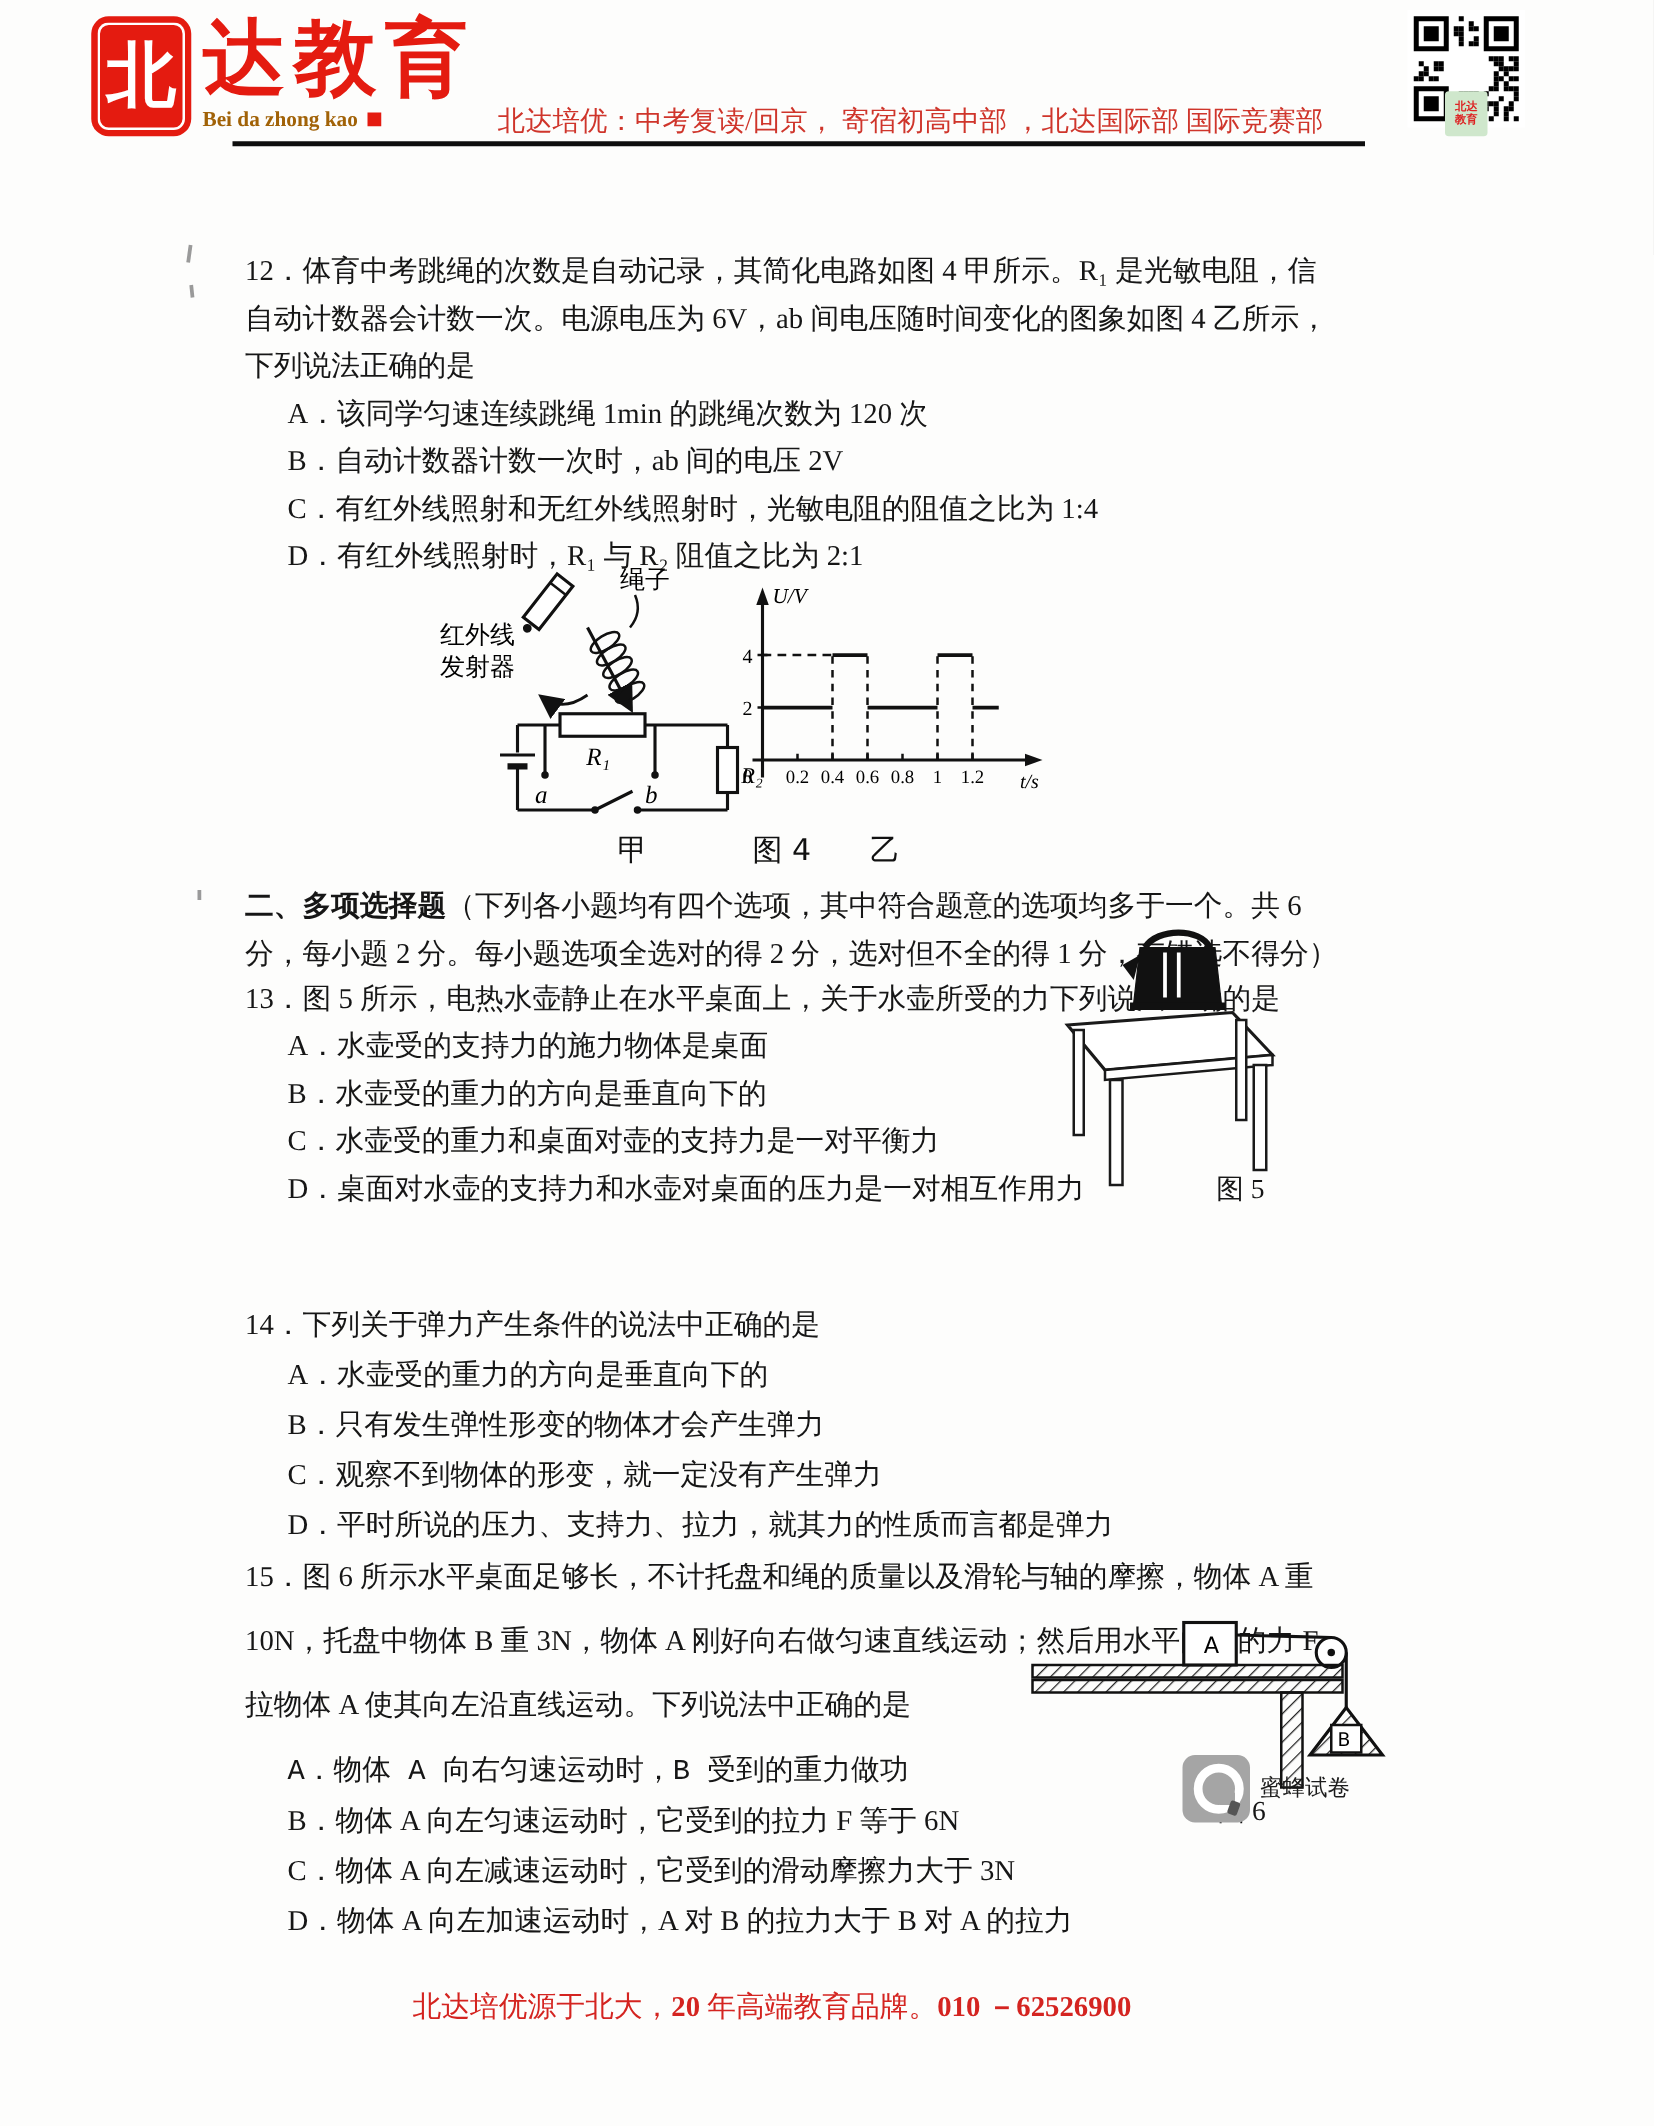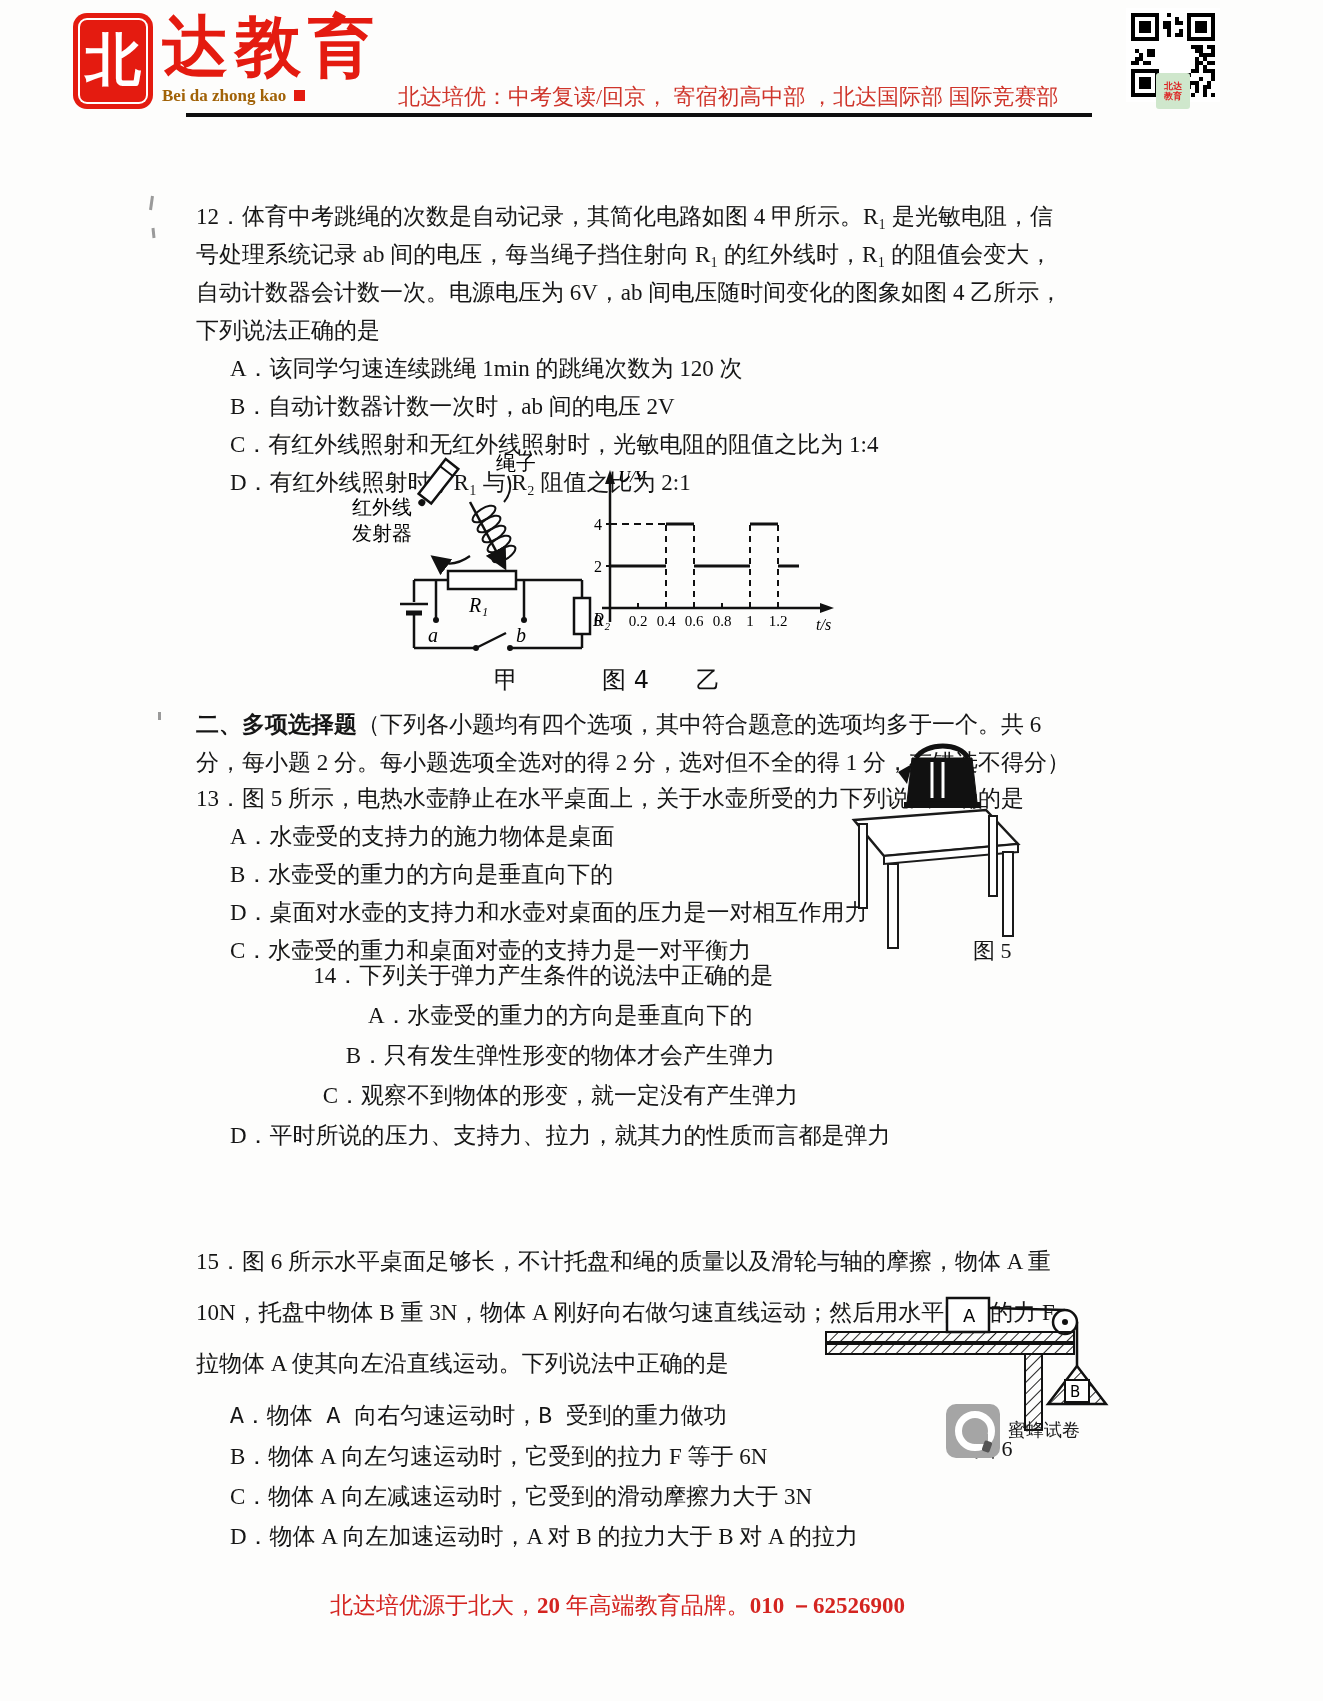--- a/index.html
+++ b/index.html
@@ -153,21 +153,20 @@
       <div>教育</div>
     </div>
   </div>
 
   <div class="artifact" style="left:150px;top:196px;width:3px;height:14px;transform:rotate(8deg);"></div>
   <div class="artifact" style="left:152px;top:228px;width:3px;height:10px;transform:rotate(-6deg);"></div>
   <div class="artifact" style="left:158px;top:712px;width:3px;height:8px;"></div>
 
   <div class="q" style="top:198px;">
     <div class="stem">12．体育中考跳绳的次数是自动记录，其简化电路如图 4 甲所示。R₁ 是光敏电阻，信</div>
-    <div class="stem">号处理系统记录 ab 间的电压，每当绳子挡住射向 R₁ 的红外线时，R₁ 的阻值会变大，</div>
     <div class="stem">自动计数器会计数一次。电源电压为 6V，ab 间电压随时间变化的图象如图 4 乙所示，</div>
     <div class="stem">下列说法正确的是</div>
     <div class="opt">A．该同学匀速连续跳绳 1min 的跳绳次数为 120 次</div>
     <div class="opt">B．自动计数器计数一次时，ab 间的电压 2V</div>
     <div class="opt">C．有红外线照射和无红外线照射时，光敏电阻的阻值之比为 1:4</div>
     <div class="opt">D．有红外线照射时，R₁ 与 R₂ 阻值之比为 2:1</div>
   </div>
 
   <div class="abs" style="left:348px;top:452px;">
     <svg width="272" height="206" viewBox="0 0 272 206">
@@ -271,22 +270,22 @@
     <div class="stem">
       <span class="bold">二、多项选择题</span><span>（下列各小题均有四个选项，其中符合题意的选项均多于一个。共 6</span>
     </div>
     <div class="stem">分，每小题 2 分。每小题选项全选对的得 2 分，选对但不全的得 1 分，有错选不得分）</div>
   </div>
 
   <div class="q" style="top:780px;">
     <div class="stem">13．图 5 所示，电热水壶静止在水平桌面上，关于水壶所受的力下列说法正确的是</div>
     <div class="opt">A．水壶受的支持力的施力物体是桌面</div>
     <div class="opt">B．水壶受的重力的方向是垂直向下的</div>
+    <div class="opt">C．水壶受的重力和桌面对壶的支持力是一对平衡力</div>
     <div class="opt">D．桌面对水壶的支持力和水壶对桌面的压力是一对相互作用力</div>
-    <div class="opt">C．水壶受的重力和桌面对壶的支持力是一对平衡力</div>
   </div>
 
   <div class="abs" style="left:846px;top:742px;">
     <svg width="178" height="214" viewBox="0 0 178 214">
 
       <path d="M70,16 C80,0 114,0 122,16" fill="none" stroke="#111" stroke-width="5"></path>
       <path d="M66,16 L126,16 L131,60 L61,60 Z" fill="#111" stroke="#111"></path>
       <path d="M66,22 L52,30 L61,42 Z" fill="#111"></path>
       <line x1="86" y1="20" x2="86" y2="56" stroke="#fff" stroke-width="3"></line>
       <line x1="97" y1="20" x2="97" y2="56" stroke="#fff" stroke-width="3"></line>
@@ -296,21 +295,21 @@
       <polygon points="38,114 172,102 172,110 38,122" fill="#fff" stroke="#1a1a1a" stroke-width="2"></polygon>
 
       <rect x="13" y="82" width="8" height="84" fill="#fff" stroke="#1a1a1a" stroke-width="2"></rect>
       <rect x="143" y="74" width="8" height="80" fill="#fff" stroke="#1a1a1a" stroke-width="2"></rect>
       <rect x="42" y="122" width="10" height="84" fill="#fff" stroke="#1a1a1a" stroke-width="2"></rect>
       <rect x="157" y="110" width="10" height="84" fill="#fff" stroke="#1a1a1a" stroke-width="2"></rect>
     </svg>
   </div>
   <div class="abs" style="left:973px;top:936px;font-size:22px;">图 5</div>
 
-  <div class="q lh40" style="top:956px;text-align:center;">
+  <div class="q lh40" style="top:1040px;">
     <div class="stem">14．下列关于弹力产生条件的说法中正确的是</div>
     <div class="opt">A．水壶受的重力的方向是垂直向下的</div>
     <div class="opt">B．只有发生弹性形变的物体才会产生弹力</div>
     <div class="opt">C．观察不到物体的形变，就一定没有产生弹力</div>
     <div class="opt">D．平时所说的压力、支持力、拉力，就其力的性质而言都是弹力</div>
   </div>
 
   <div class="q lh40" style="top:1236px;">
     <div class="stem stem51">15．图 6 所示水平桌面足够长，不计托盘和绳的质量以及滑轮与轴的摩擦，物体 A 重</div>
     <div class="stem stem51">10N，托盘中物体 B 重 3N，物体 A 刚好向右做匀速直线运动；然后用水平向左的力 F</div>

